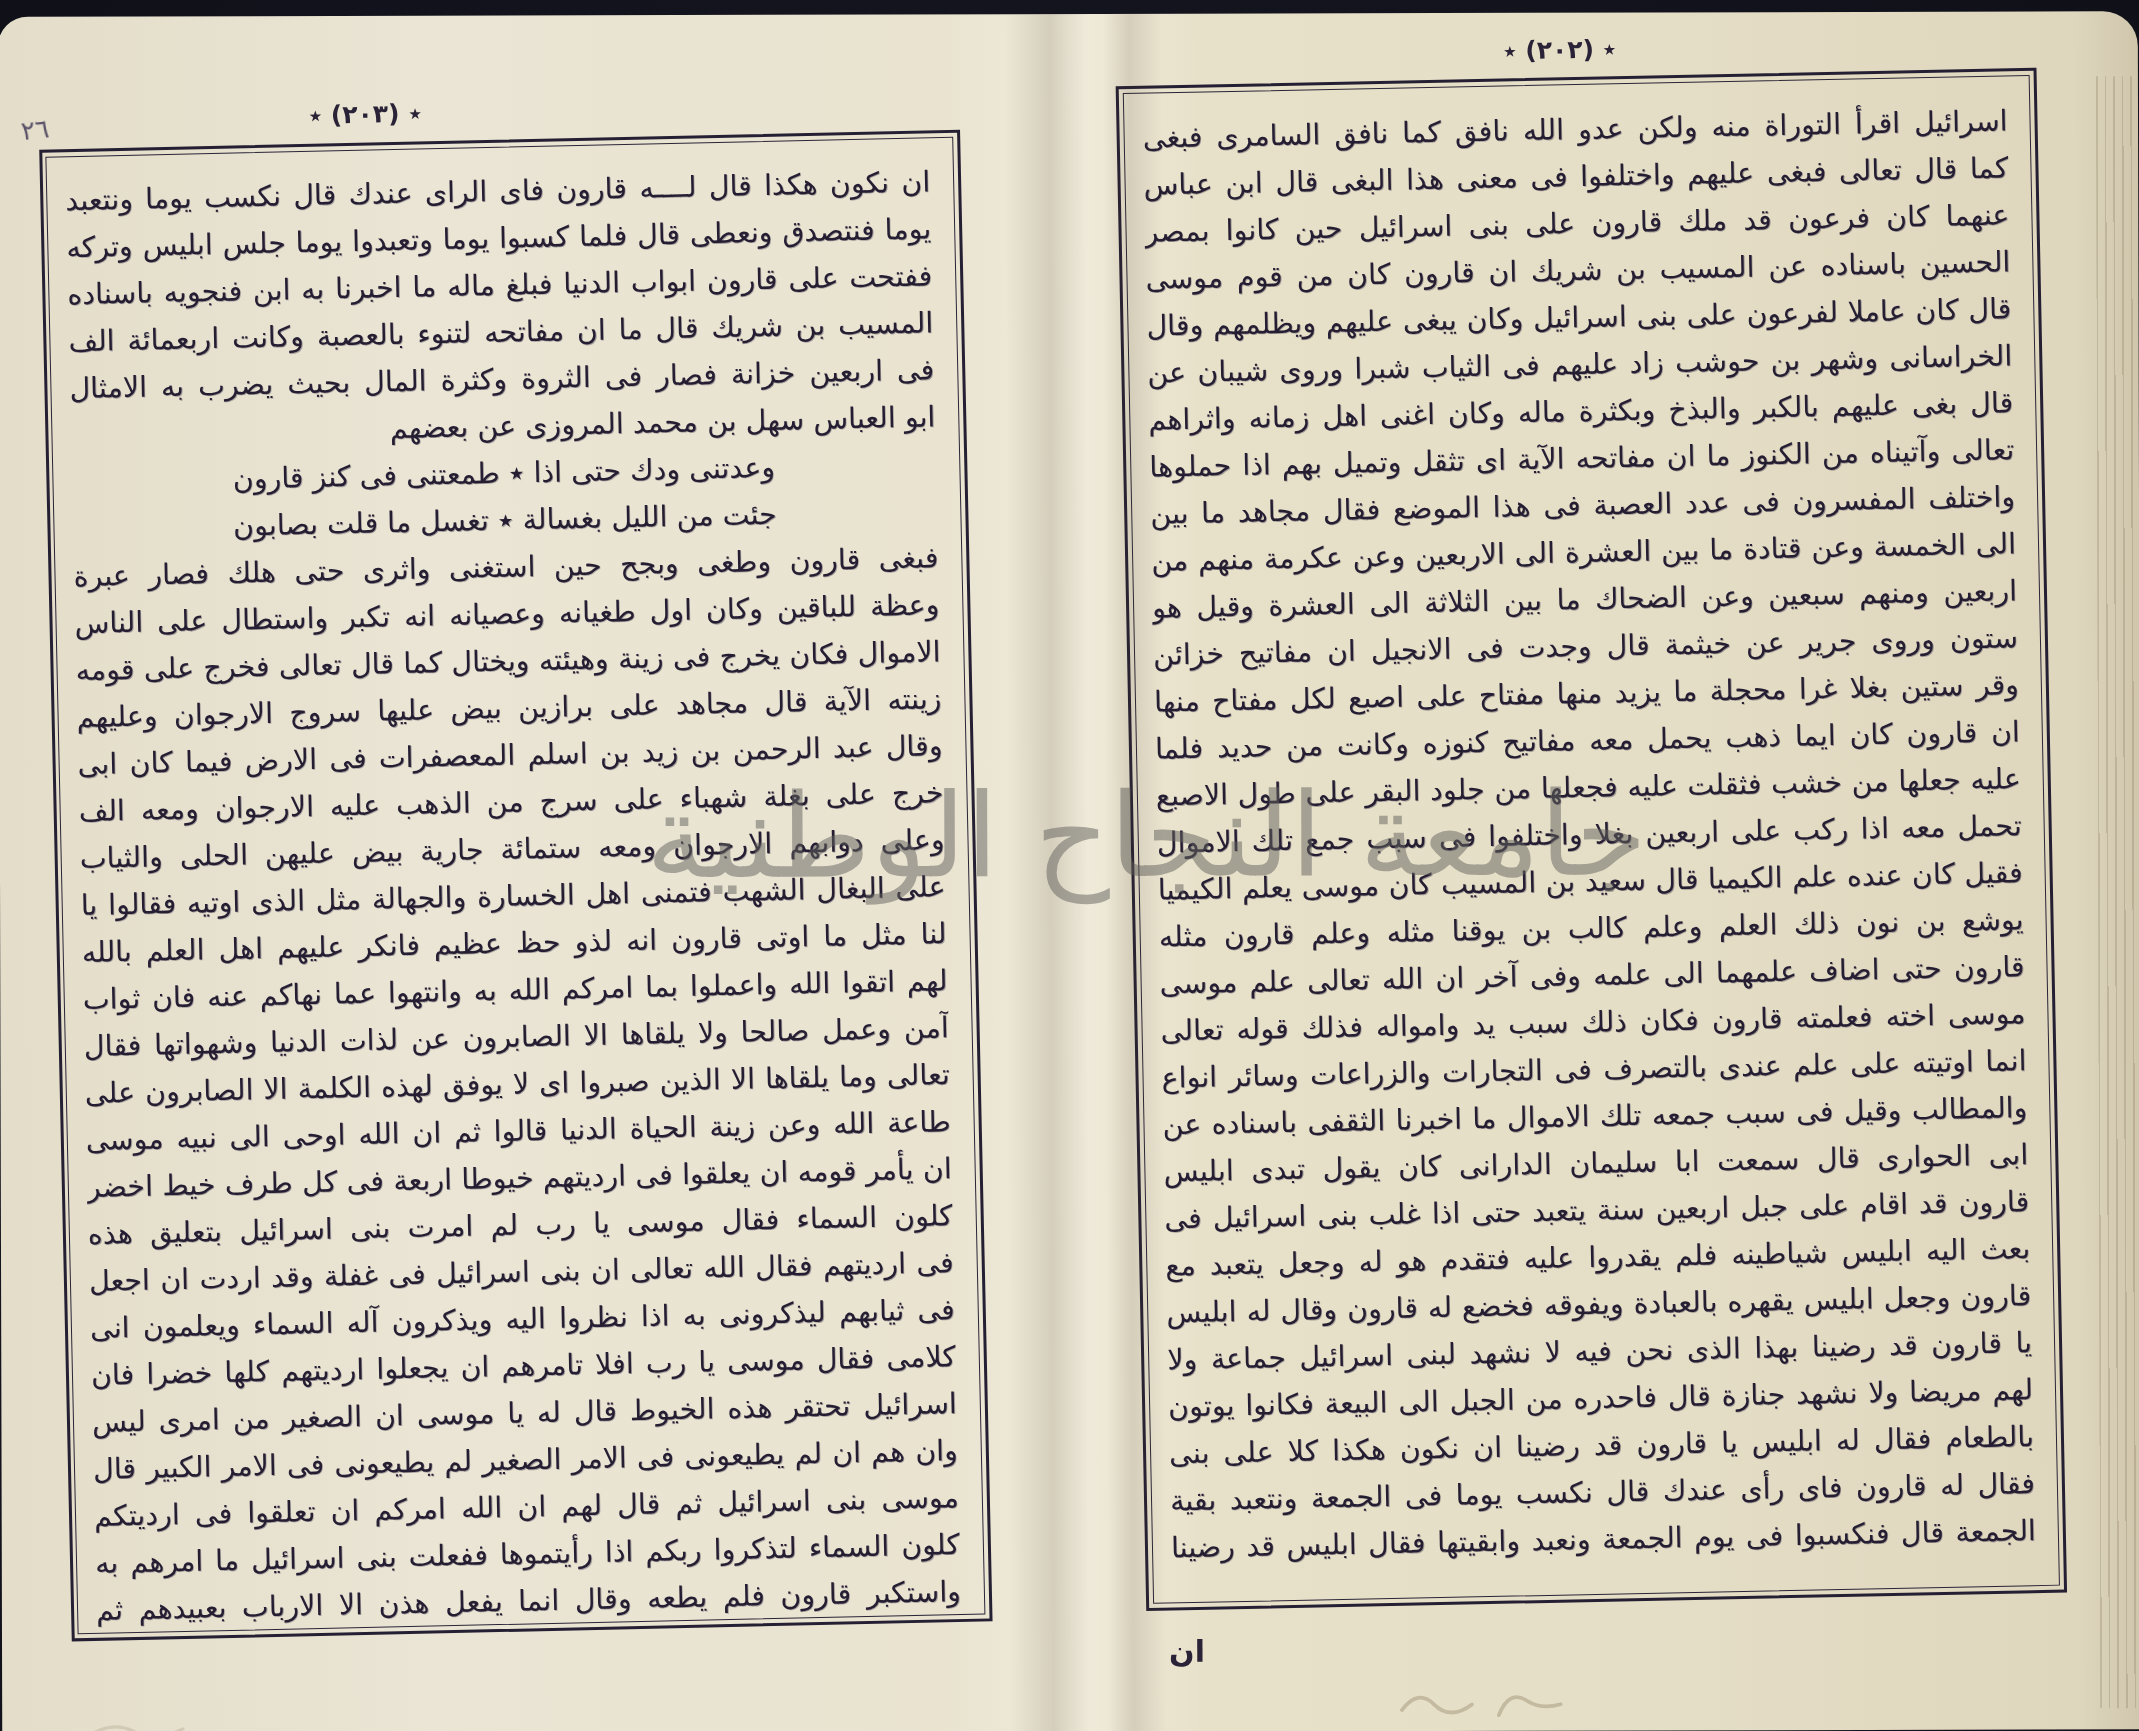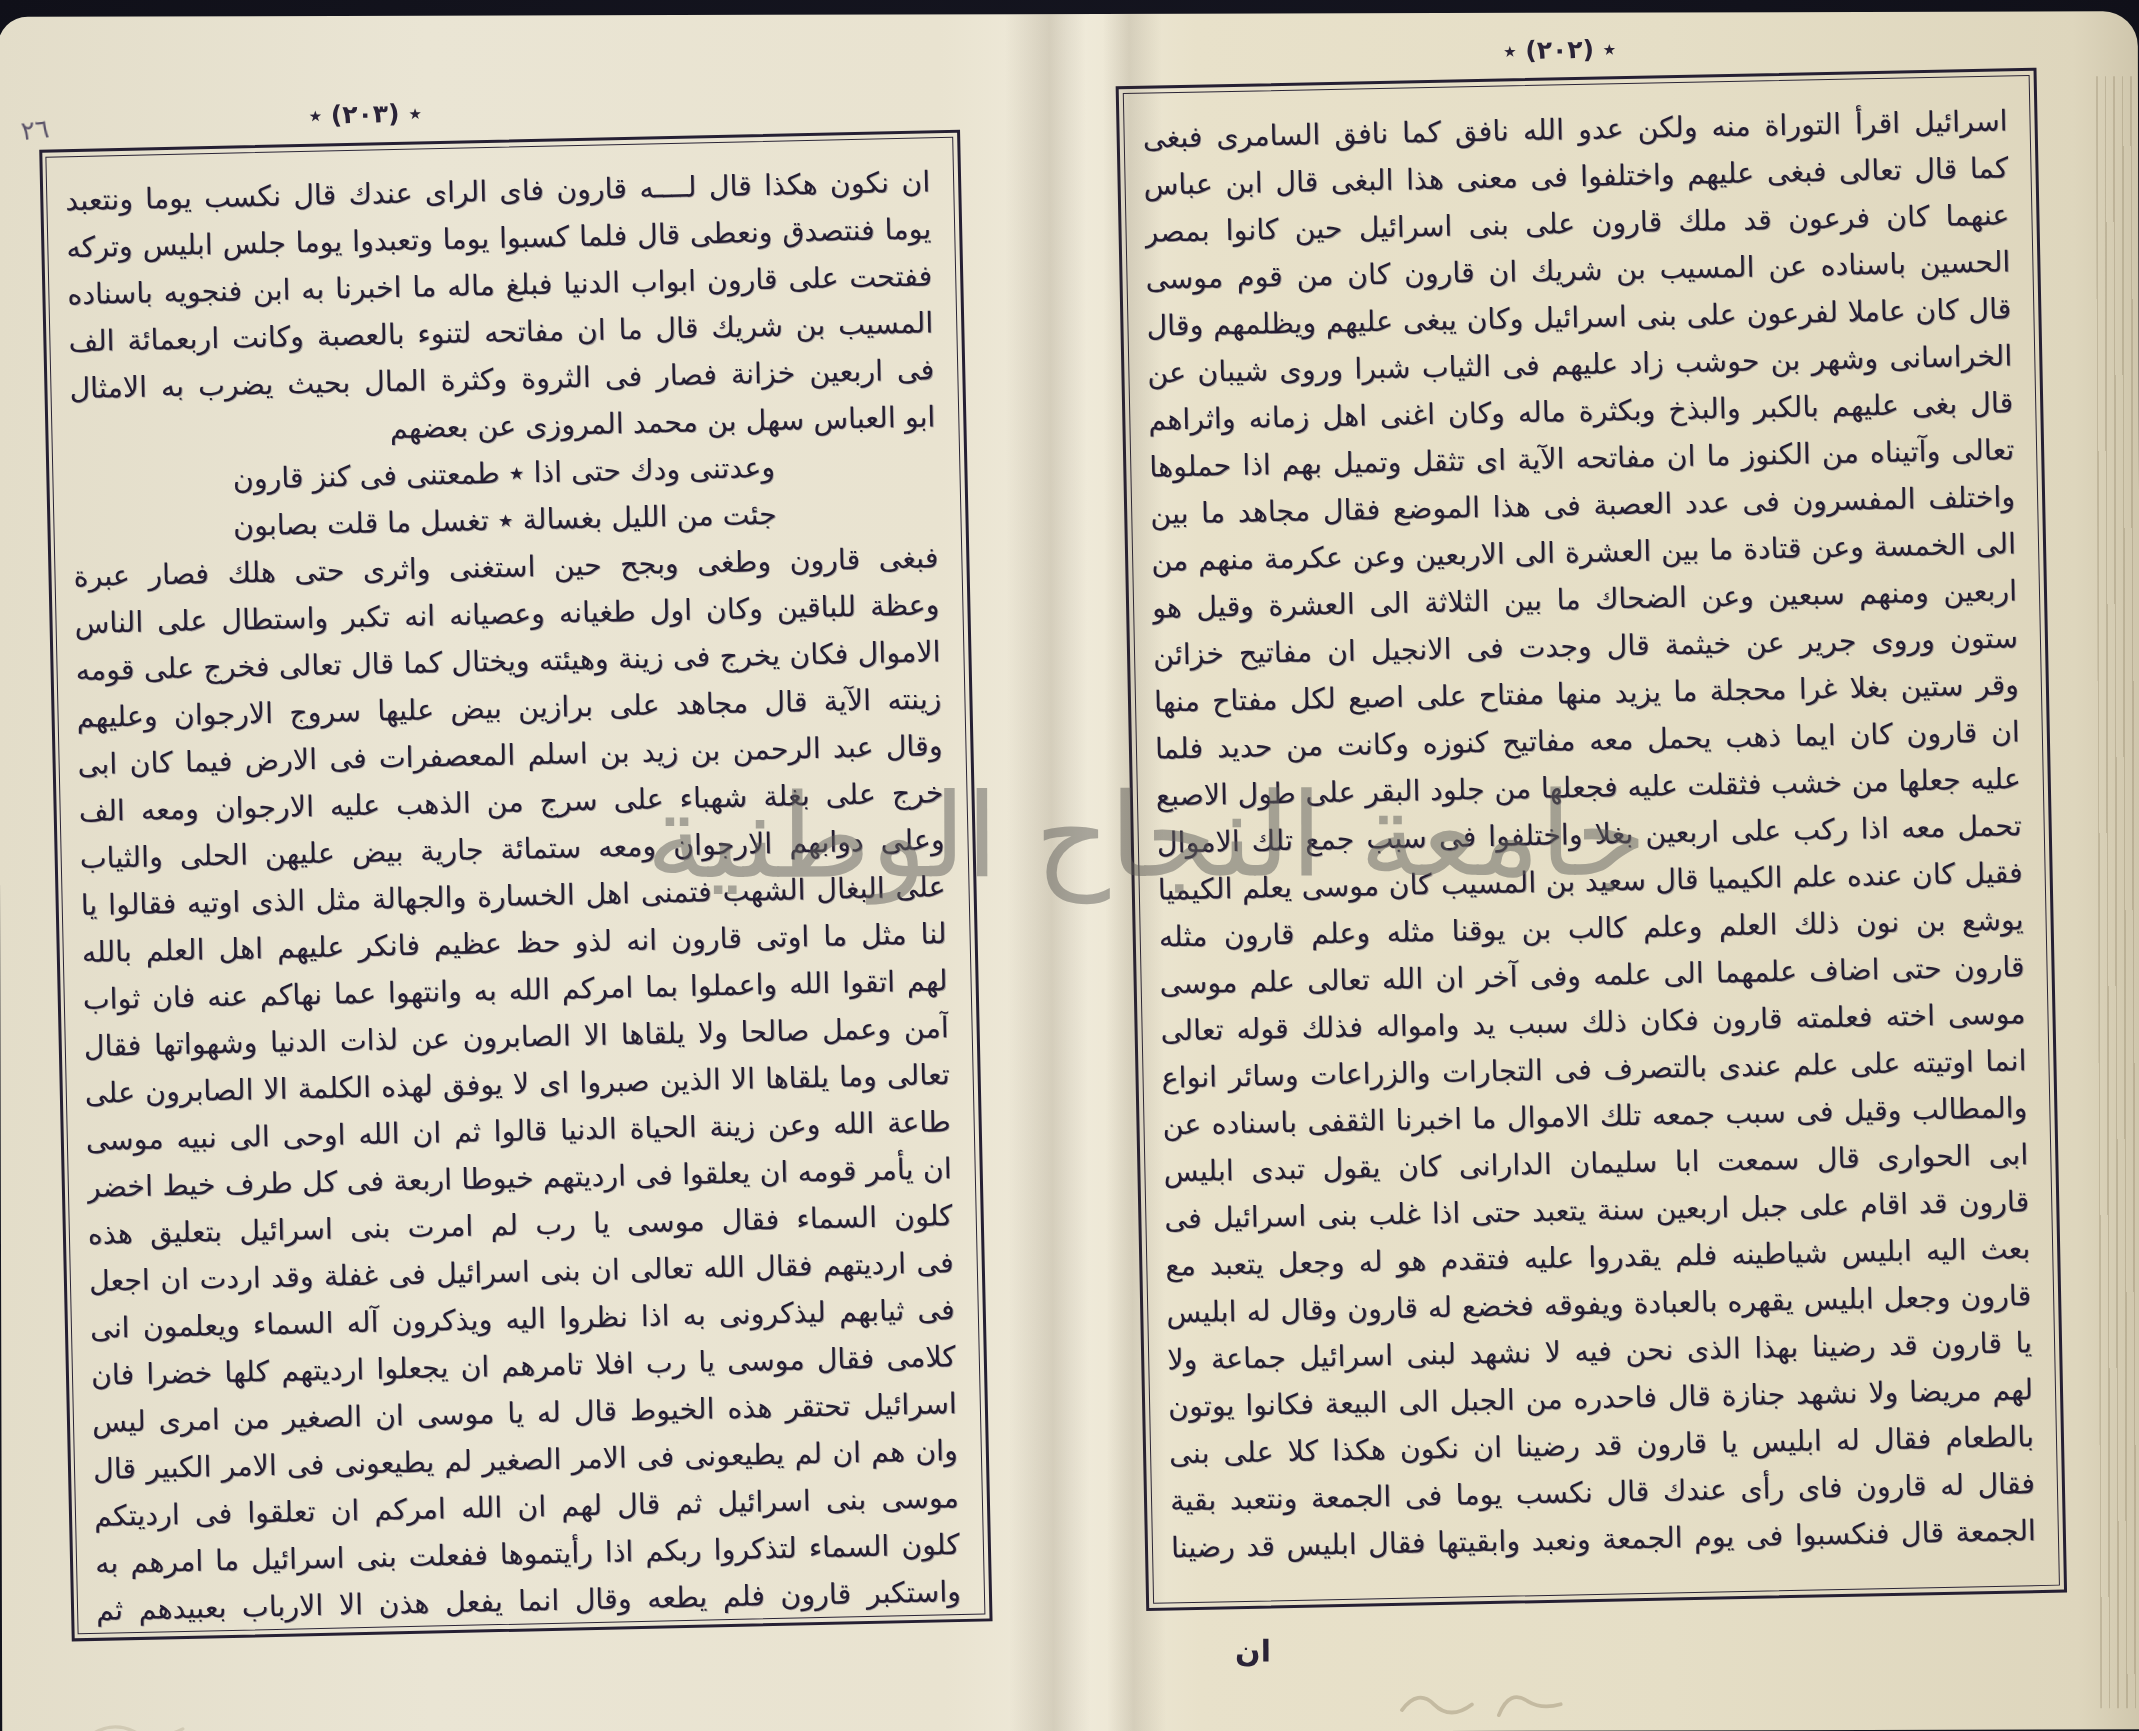--- a/index.html
+++ b/index.html
@@ -22,21 +22,21 @@
   .page-header{position:absolute;color:#2a2337;font-size:25px;font-weight:bold;
     letter-spacing:1.1px;white-space:nowrap;}
   .text-block{position:absolute;direction:rtl;color:#251e33;}
   .line{font-size:28.5px;line-height:47px;height:47px;white-space:nowrap;overflow:visible;
     text-shadow:0.8px 0.8px 0 rgba(38,30,56,.35);}
   .just{text-align:justify;text-align-last:justify;white-space:normal;overflow:hidden;}
   .center{text-align:center;text-align-last:center;}
   .rightshort{text-align:right;text-align-last:right;}
   .signature{position:absolute;left:22.6px;top:98px;font-size:26px;color:#423a58;
     opacity:.85;filter:blur(0.5px);transform:rotate(-6deg);}
-  .catchword{position:absolute;left:1233px;top:1620px;font-size:30px;color:#2a2337;
+  .catchword{position:absolute;left:1167px;top:1620px;font-size:30px;color:#2a2337;
     font-weight:bold;}
   .watermark{position:absolute;left:635px;top:754px;width:1023px;direction:rtl;
     font-size:116px;color:#63625e;opacity:.5;letter-spacing:4.3px;white-space:nowrap;
     text-align:center;}
   .pencil{position:absolute;left:1389px;top:1659px;opacity:.55;}
   .pencil2{position:absolute;left:81px;top:1691px;opacity:.4;}
 </style>
 </head>
 <body>
 

